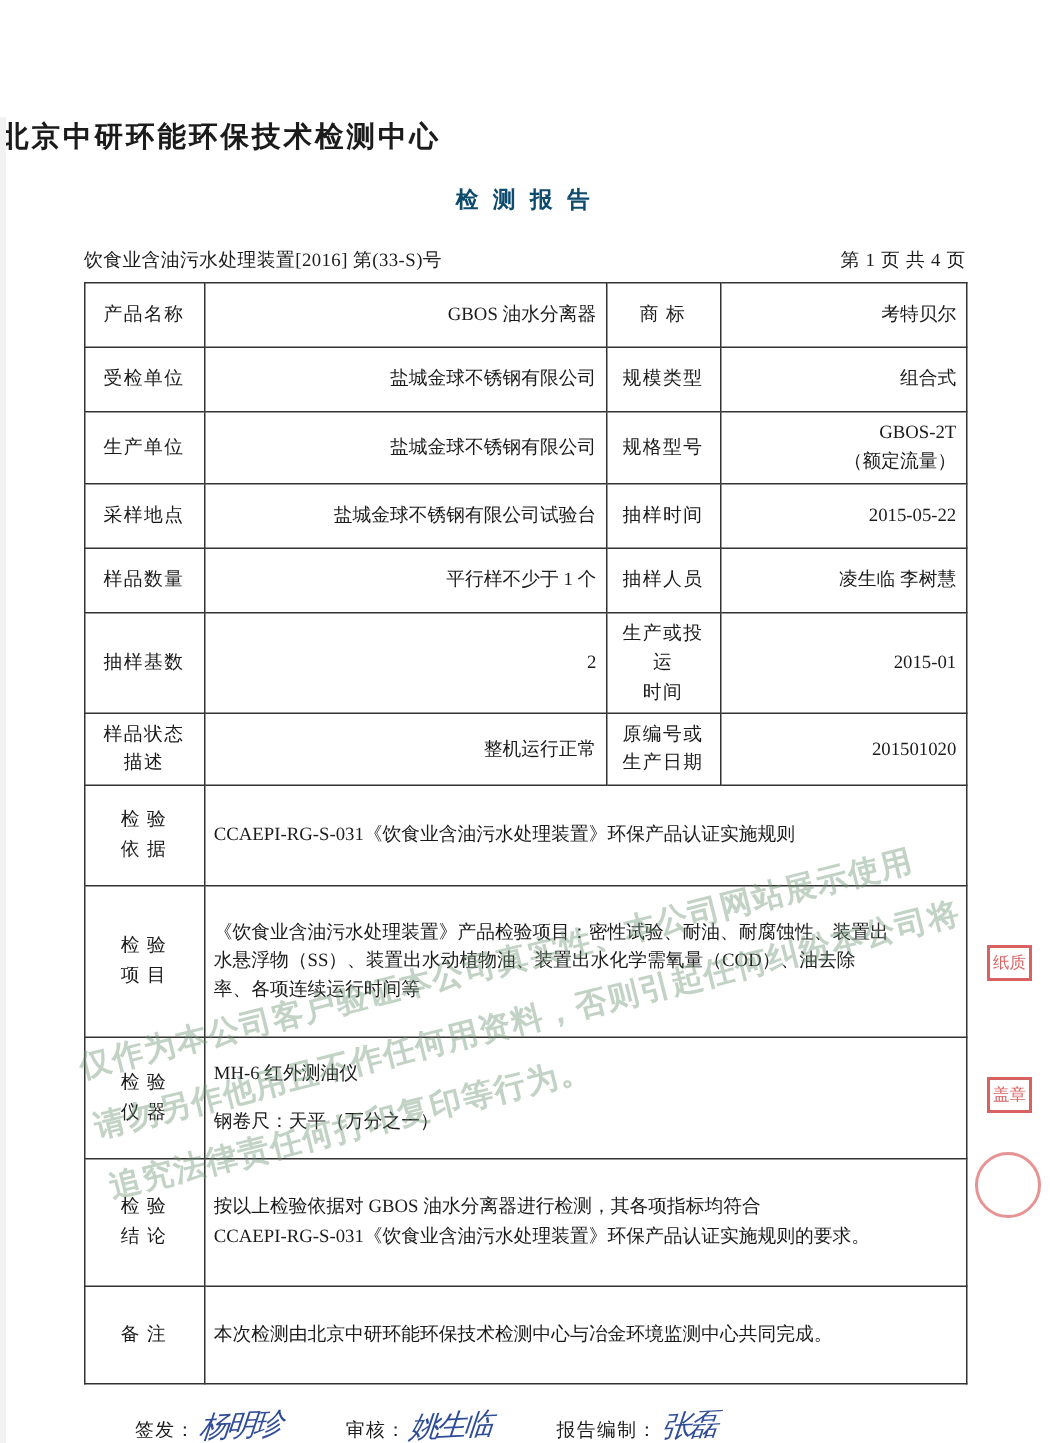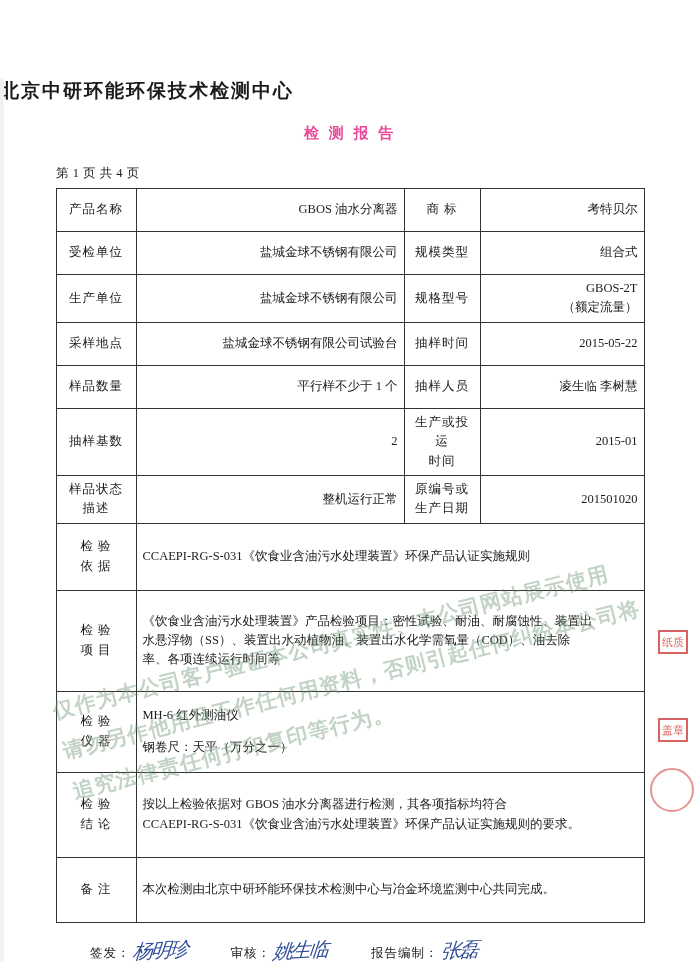--- a/index.html
+++ b/index.html
@@ -29,21 +29,21 @@
     letter-spacing: 2px;
     margin-top: 78px;
     color: #1b1b1b;
   }
   .subtitle {
     text-align: center;
     font-size: 15px;
     font-weight: bold;
     letter-spacing: 3px;
     margin-top: 20px;
-    color: #ec4899;
+    color: #0c4a6e;
   }
   .meta-row {
     display: flex;
     justify-content: space-between;
     align-items: flex-end;
     font-size: 12.5px;
     margin: 22px 56px 6px 56px;
     color: #1b1b1b;
   }
   .meta-left { letter-spacing: 0.3px; }
@@ -176,20 +176,21 @@
 <body>
 
 <div class="page">
 
   <div class="edge-line"></div>
 
   <div class="title">北京中研环能环保技术检测中心</div>
   <div class="subtitle">检 测 报 告</div>
 
   <div class="meta-row">
+    <div class="meta-left">饮食业含油污水处理装置[2016]  第(33-S)号</div>
     <div class="meta-right">第 1 页  共 4 页</div>
   </div>
 
   <table class="report">
     <colgroup>
       <col style="width:80px">
       <col style="width:268px">
       <col style="width:76px">
       <col style="width:164px">
     </colgroup>

